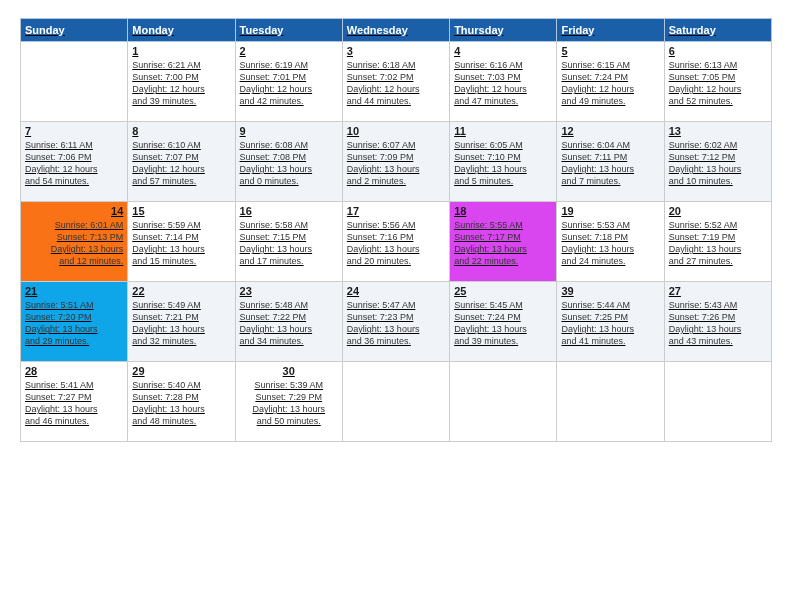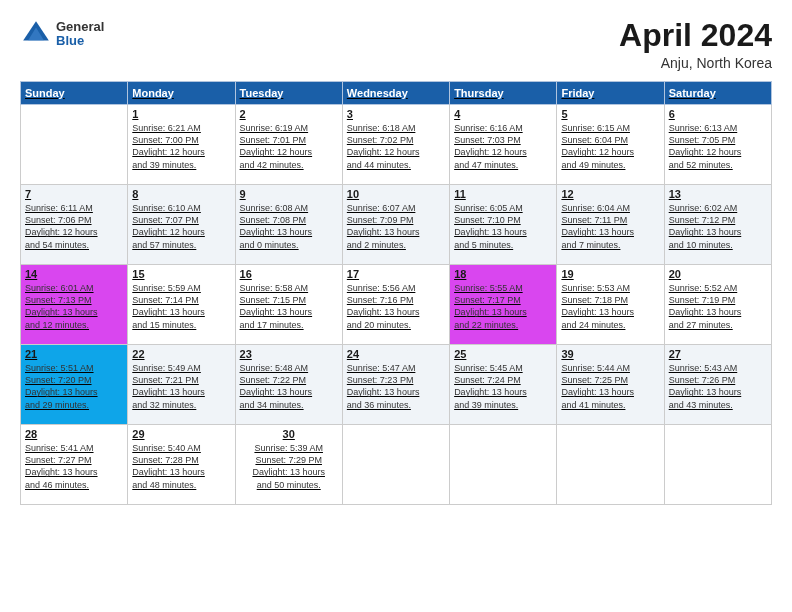--- a/index.html
+++ b/index.html
@@ -99,36 +99,20 @@
       background: #f9f9f9;
     }
     tr:nth-child(odd) td {
       background: #fff;
     }
   </style>
 </head>
 <body>
 
 <div class="page">
-  <div class="header">
-    <div class="logo">
-      <svg class="logo-icon" viewBox="0 0 40 40">
-        <polygon points="20,4 36,28 4,28" fill="#1a5fa8"></polygon>
-        <polygon points="20,12 30,28 10,28" fill="#4a90d9" opacity="0.5"></polygon>
-      </svg>
-      <div class="logo-text">
-        <span class="logo-general">General</span>
-        <span class="logo-blue">Blue</span>
-      </div>
-    </div>
-    <div class="title-block">
-      <div class="main-title">April 2024</div>
-      <div class="subtitle">Anju, North Korea</div>
-    </div>
-  </div>
 
   <table>
     <thead>
       <tr>
         <th class="day-header">Sunday</th>
         <th class="day-header">Monday</th>
         <th class="day-header">Tuesday</th>
         <th class="day-header">Wednesday</th>
         <th class="day-header">Thursday</th>
         <th class="day-header">Friday</th>
@@ -162,21 +146,21 @@
           <td style="background: rgb(255, 255, 255);">
             <span class="date-num">4</span>
             <div class="day-info" style="white-space: pre-line;">Sunrise: 6:16 AM
 Sunset: 7:03 PM
 Daylight: 12 hours
 and 47 minutes.</div>
           </td>
           <td style="background: rgb(255, 255, 255);">
             <span class="date-num">5</span>
             <div class="day-info" style="white-space: pre-line;">Sunrise: 6:15 AM
-Sunset: 6:04 PM
+Sunset: 7:24 PM
 Daylight: 12 hours
 and 49 minutes.</div>
           </td>
           <td style="background: rgb(255, 255, 255);">
             <span class="date-num">6</span>
             <div class="day-info" style="white-space: pre-line;">Sunrise: 6:13 AM
 Sunset: 7:05 PM
 Daylight: 12 hours
 and 52 minutes.</div>
           </td>
@@ -226,21 +210,21 @@
           </td>
           <td style="background: rgb(240, 244, 248); margin-left: 38px;">
             <span class="date-num">13</span>
             <div class="day-info" style="white-space: pre-line;">Sunrise: 6:02 AM
 Sunset: 7:12 PM
 Daylight: 13 hours
 and 10 minutes.</div>
           </td>
         </tr>
         <tr>
-          <td style="background: #d946ef;">
+          <td style="background: #f97316; text-align: right;">
             <span class="date-num">14</span>
             <div class="day-info" style="white-space: pre-line;">Sunrise: 6:01 AM
 Sunset: 7:13 PM
 Daylight: 13 hours
 and 12 minutes.</div>
           </td>
           <td style="background: rgb(255, 255, 255);">
             <span class="date-num">15</span>
             <div class="day-info" style="white-space: pre-line;">Sunrise: 5:59 AM
 Sunset: 7:14 PM

